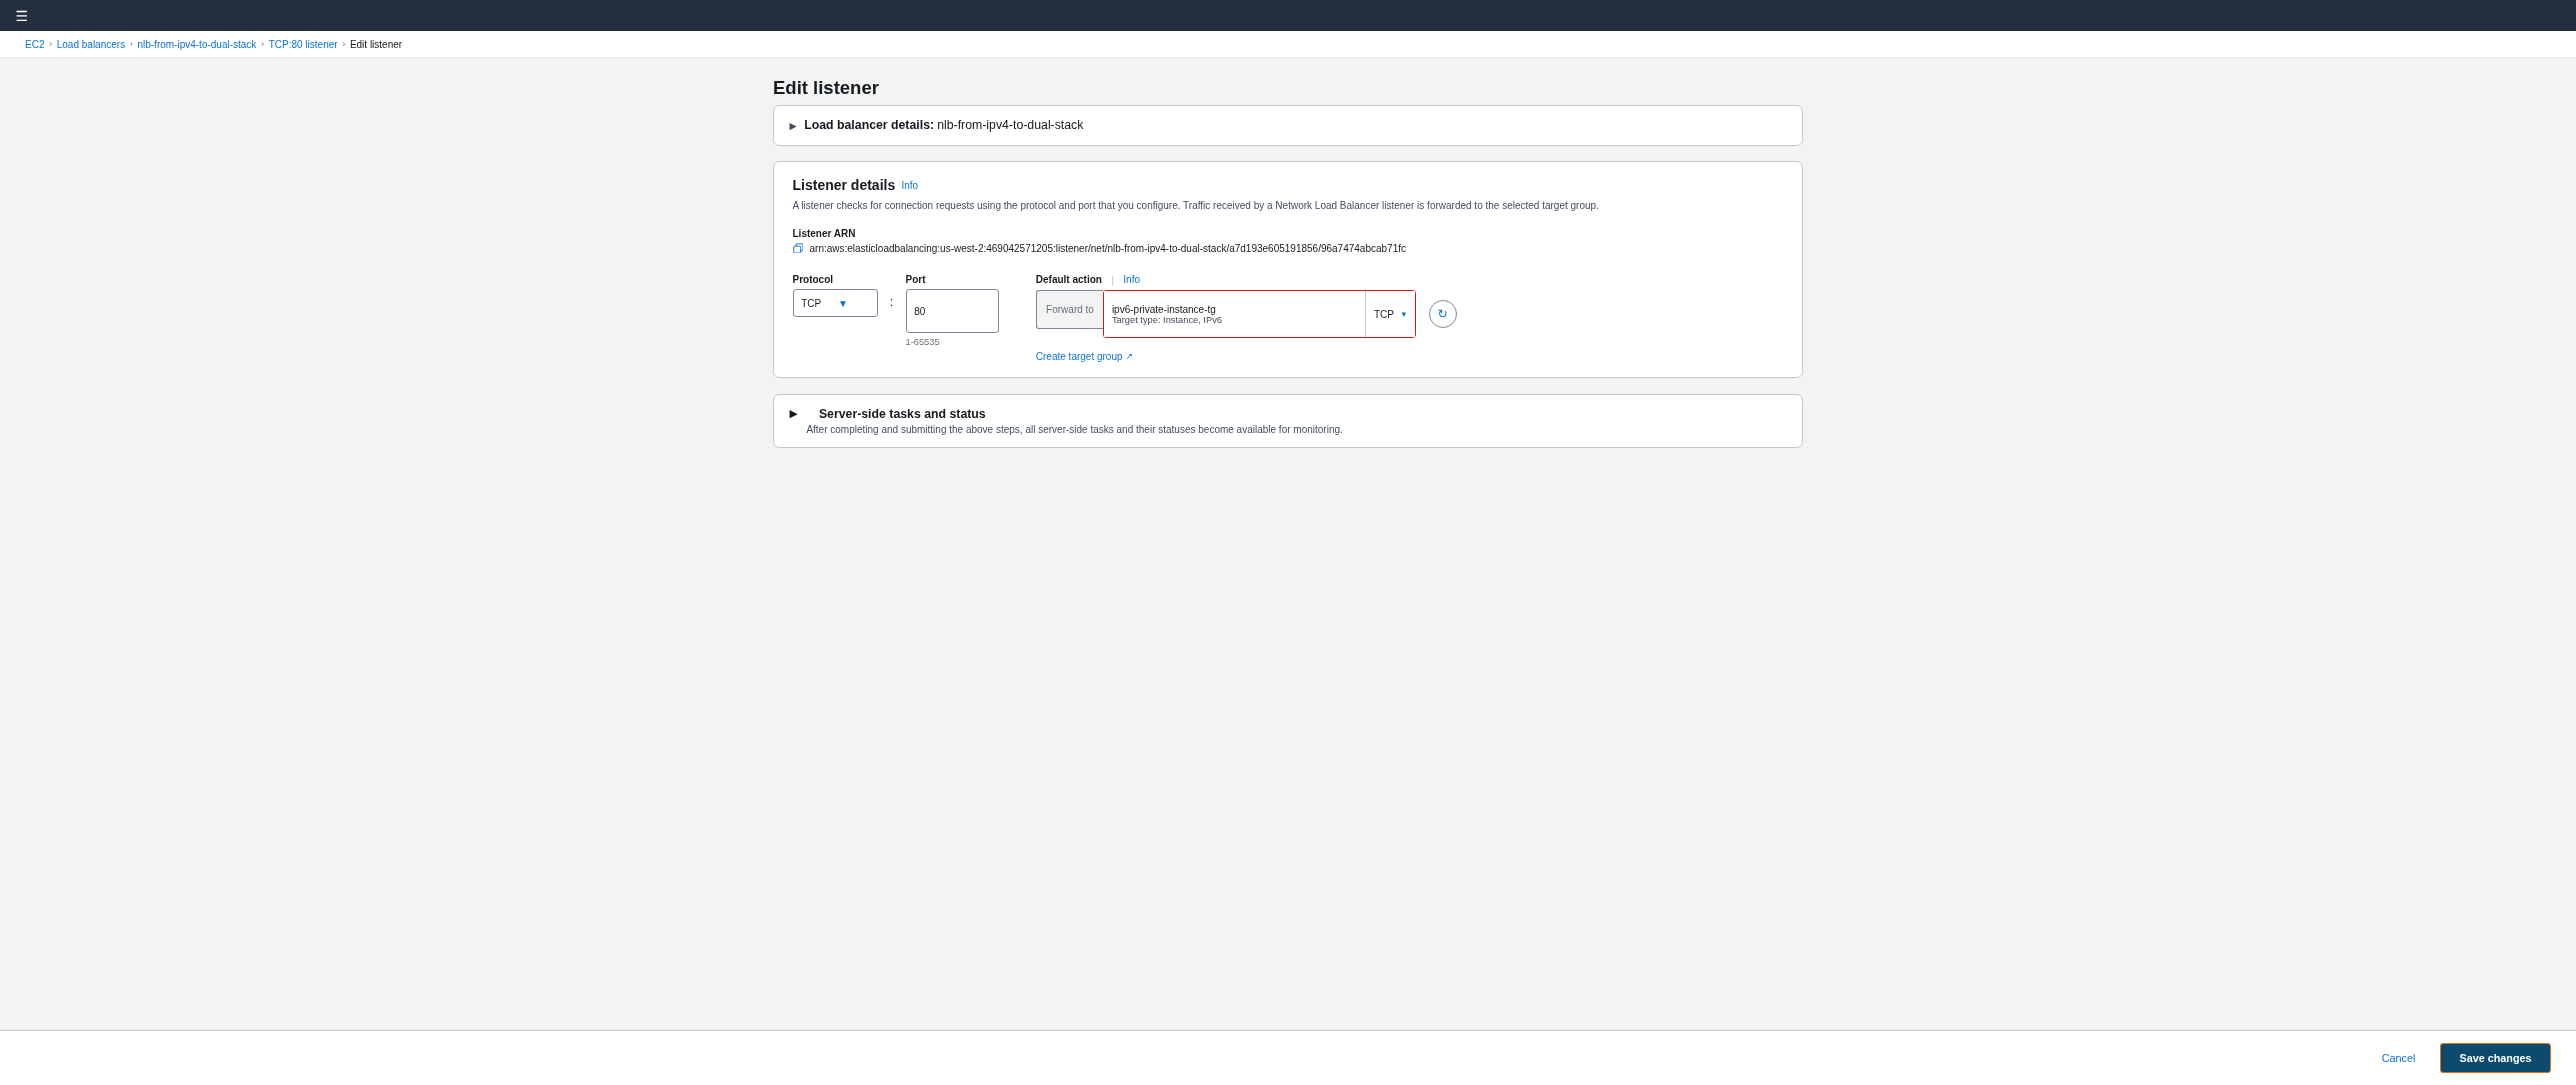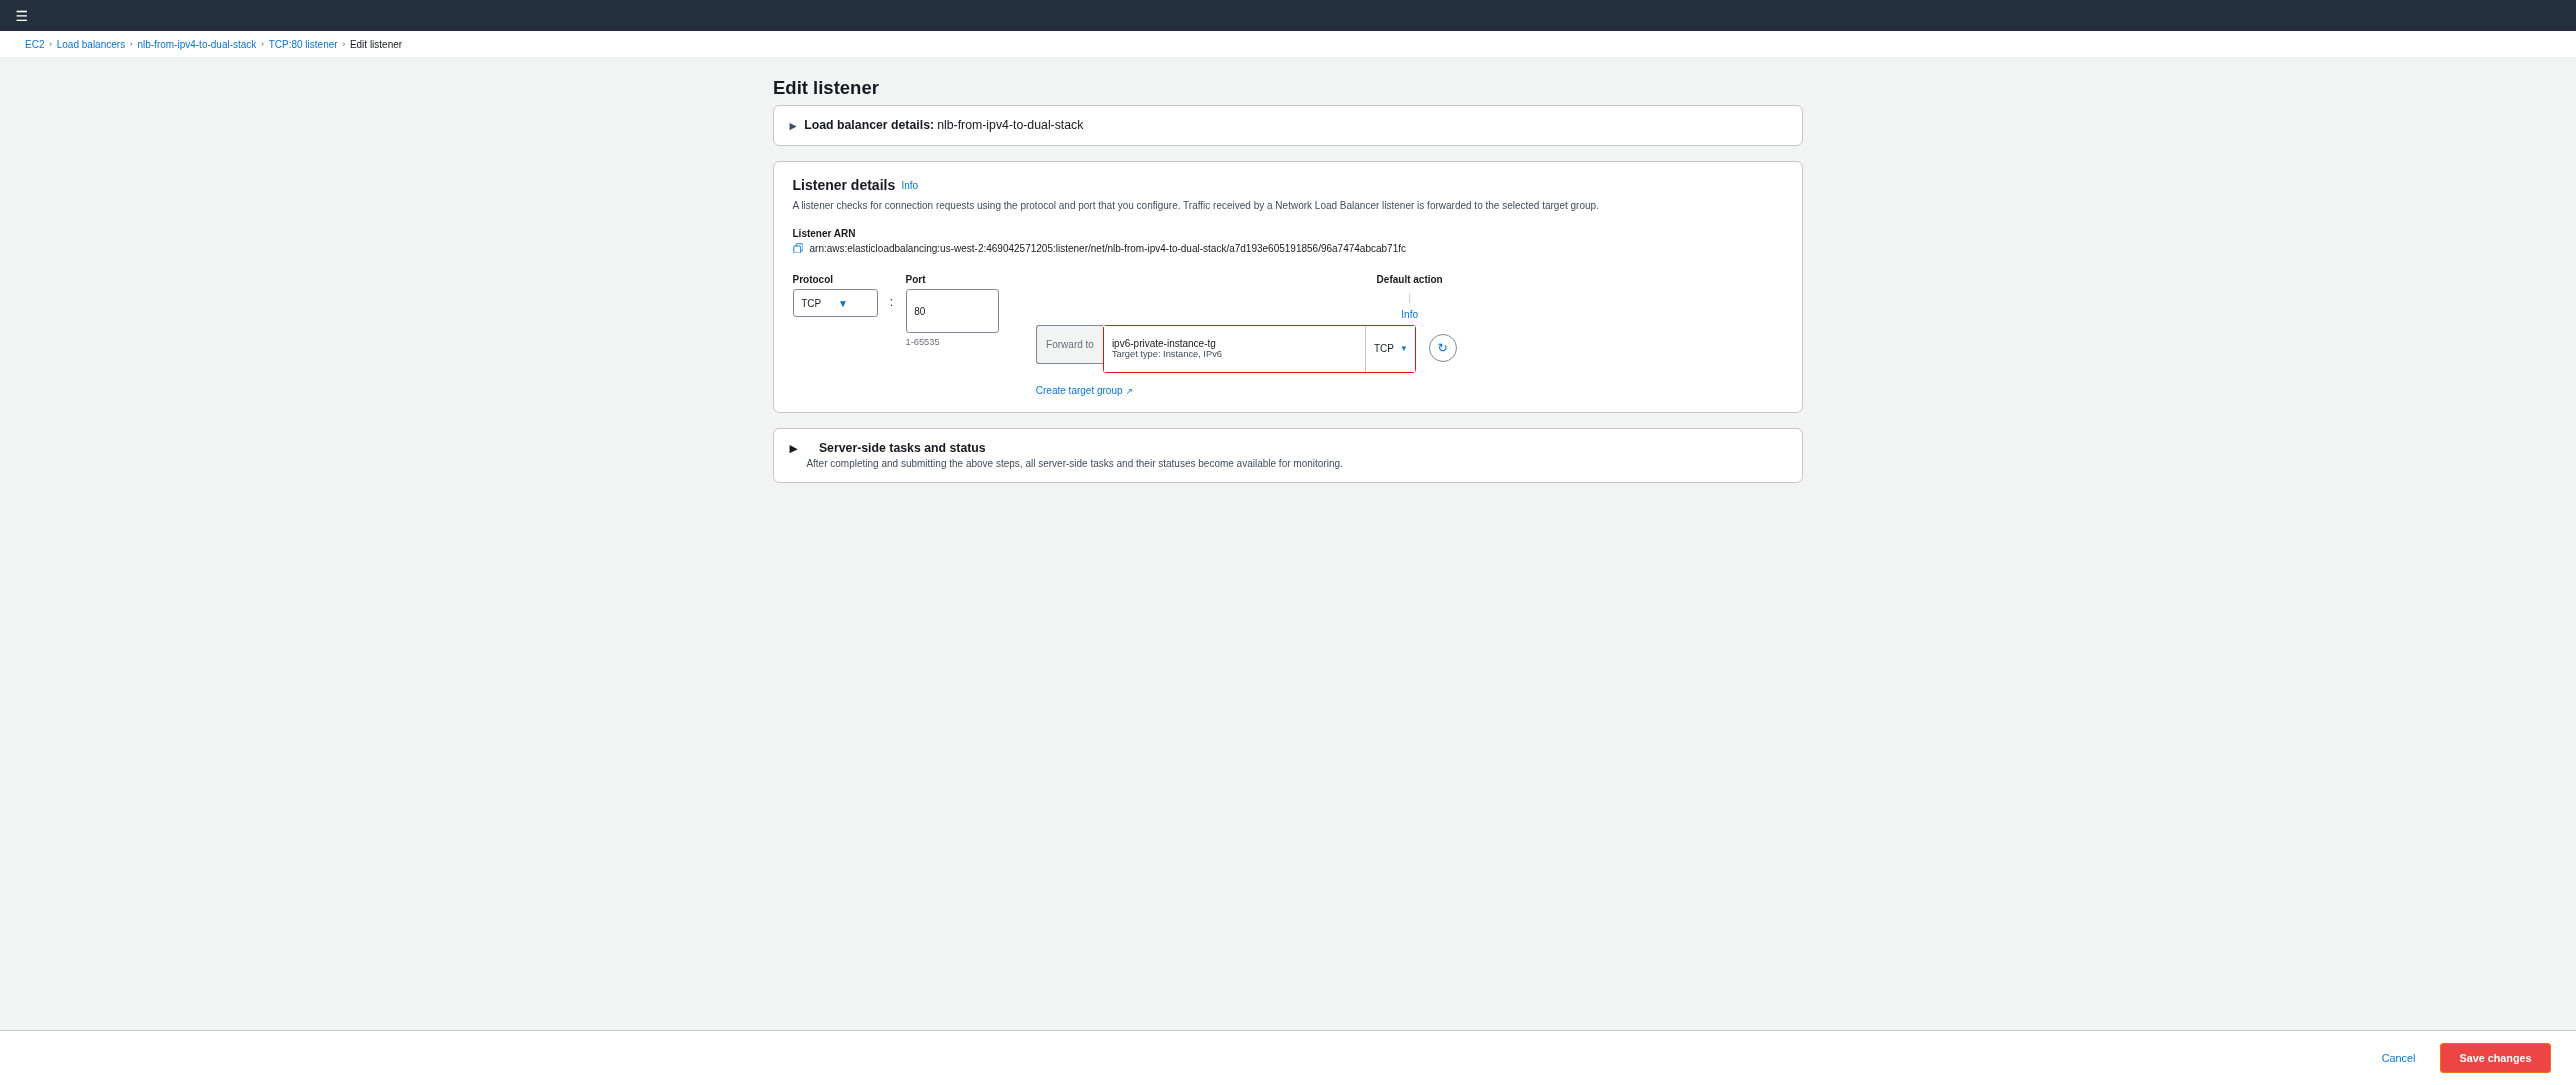--- a/index.html
+++ b/index.html
@@ -231,21 +231,20 @@
     
     .default-action-group {
       margin-left: 25px;
       flex: 1;
     }
     .default-action-label-row {
       display: flex;
       align-items: center;
       gap: 6.2px;
       margin-bottom: 4.6px;
-      flex-direction: column;
     }
     .default-action-label {
       font-size: 10px;
       font-weight: 700;
     }
 
     .forward-to-box {
       border: 0.8px solid #7d8998;
       border-right: none;
       border-radius: 3.1px 0 0 3.1px;
@@ -399,21 +398,21 @@
       background: transparent;
       border: none;
       color: #0972d3;
       font-size: 10.8px;
       cursor: pointer;
       padding: 6.2px 12.3px;
       font-weight: 500;
     }
 
     .save-btn {
-      background: #ef4444;
+      background: #0c4a6e;
       border: 0.8px solid #ec7211;
       color: #fff;
       font-size: 10.8px;
       font-weight: 700;
       cursor: pointer;
       padding: 7.7px 18.5px;
       border-radius: 3.1px;
     }
   </style>
 </head>

